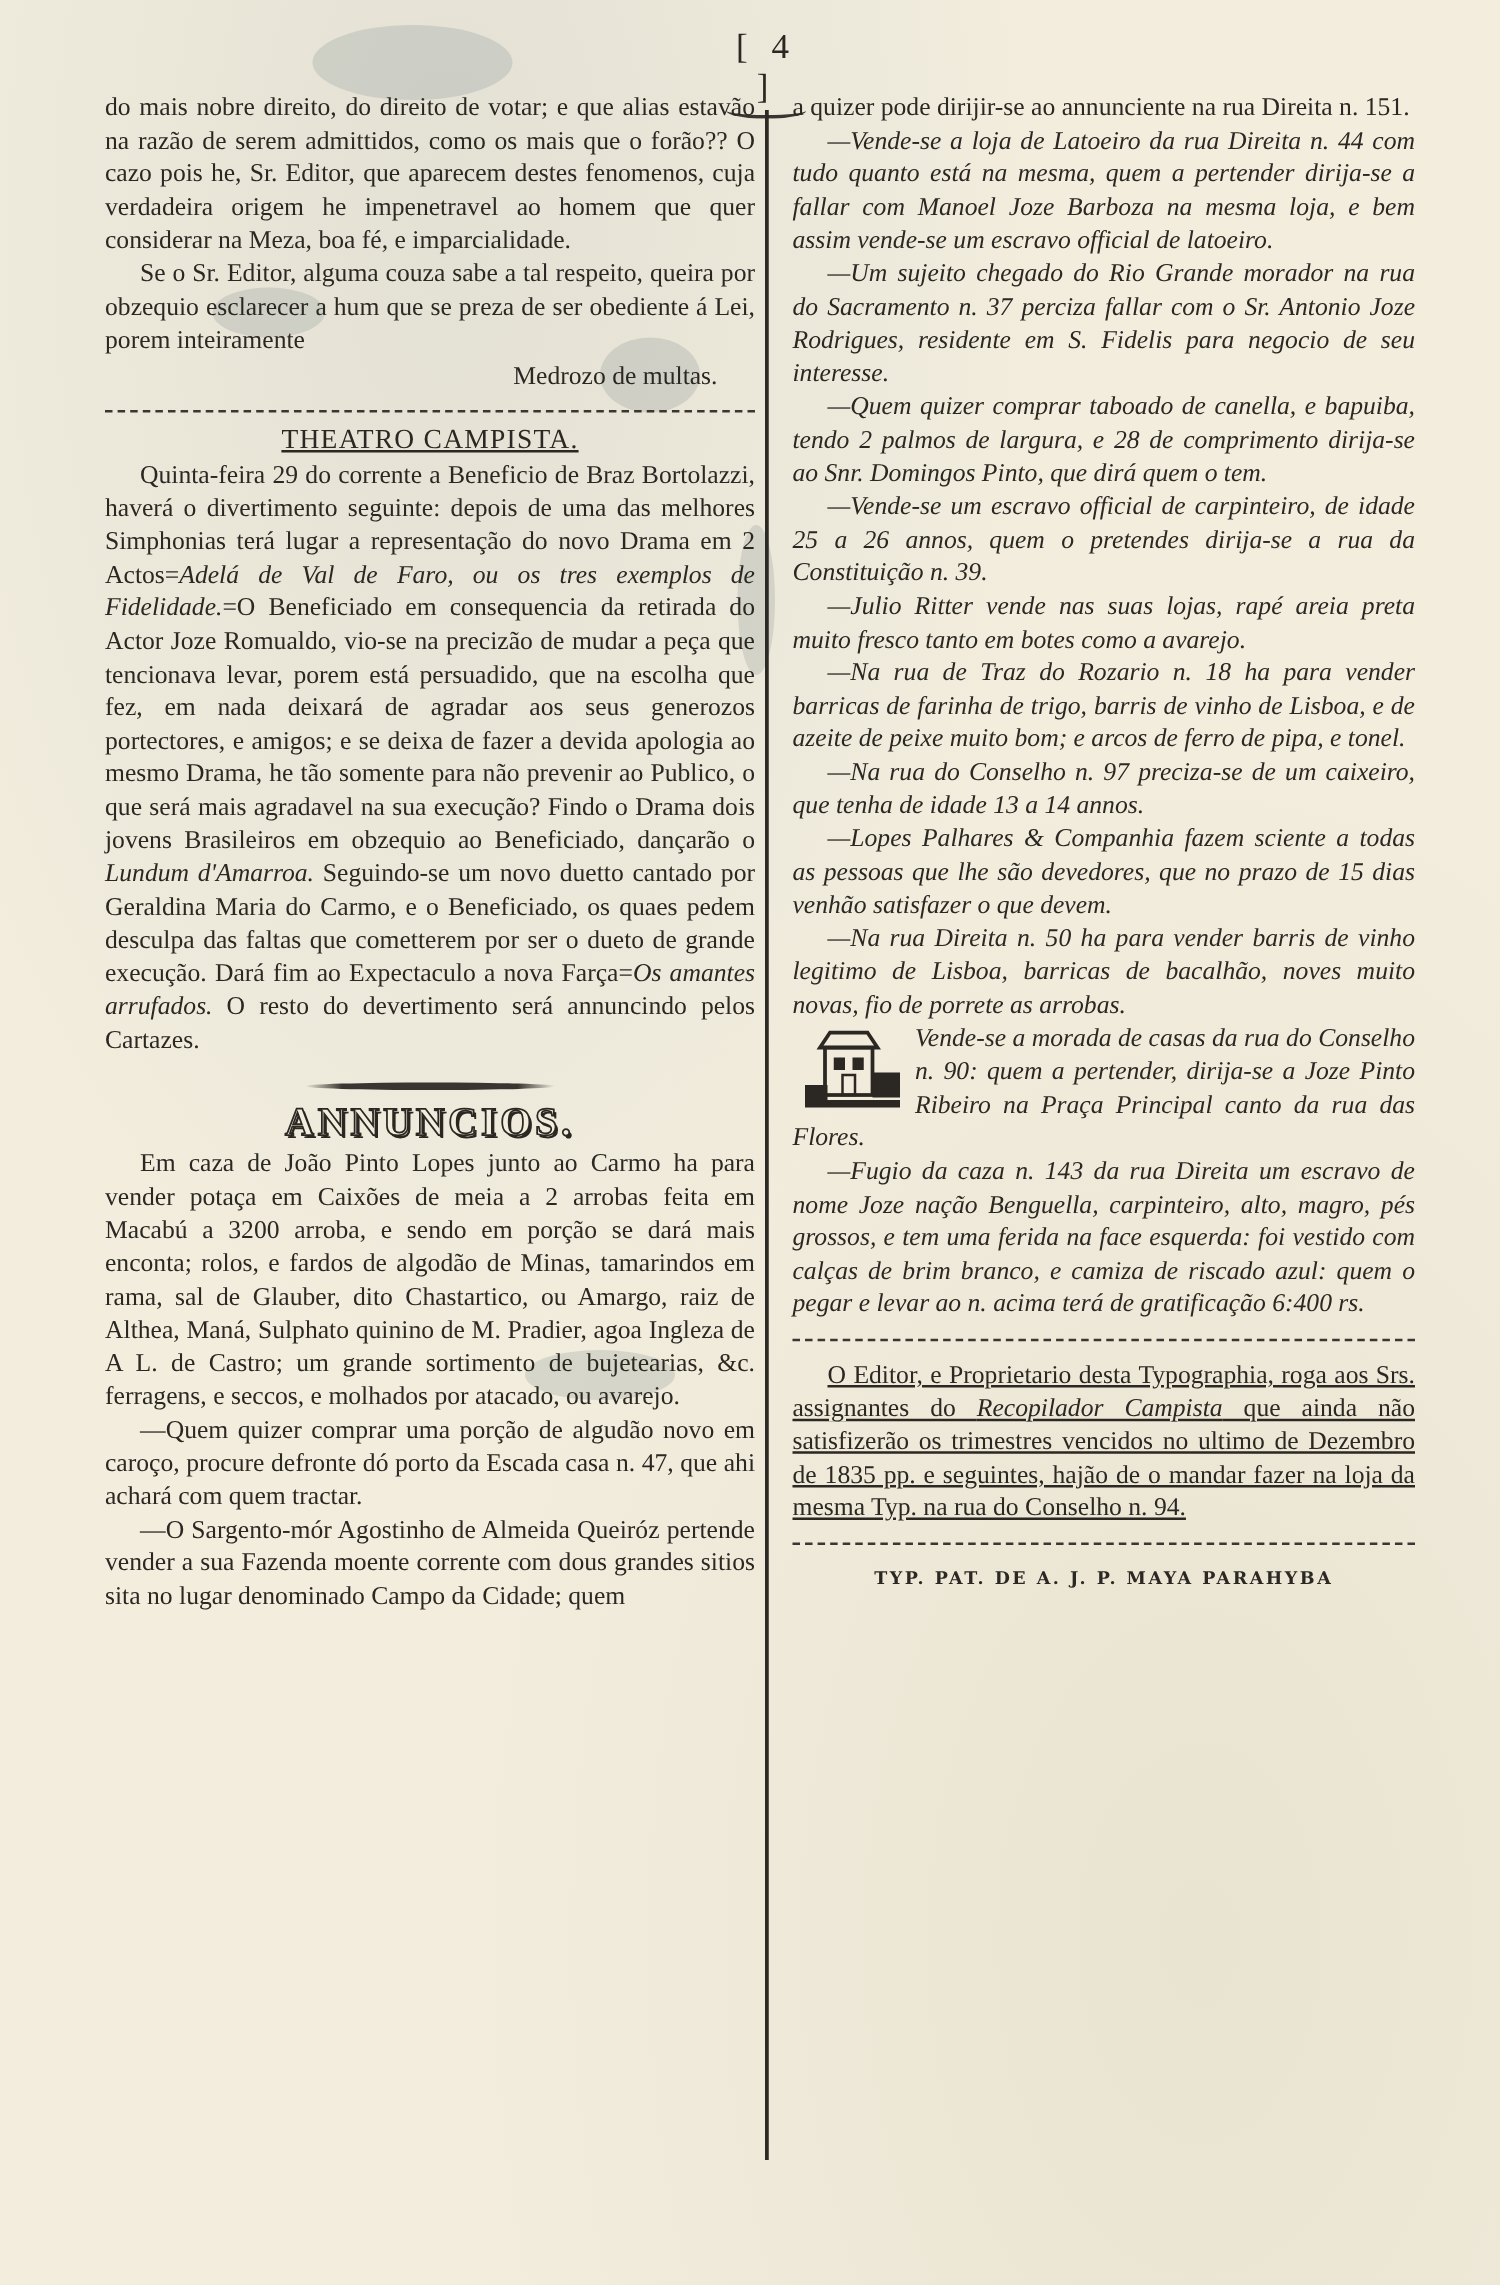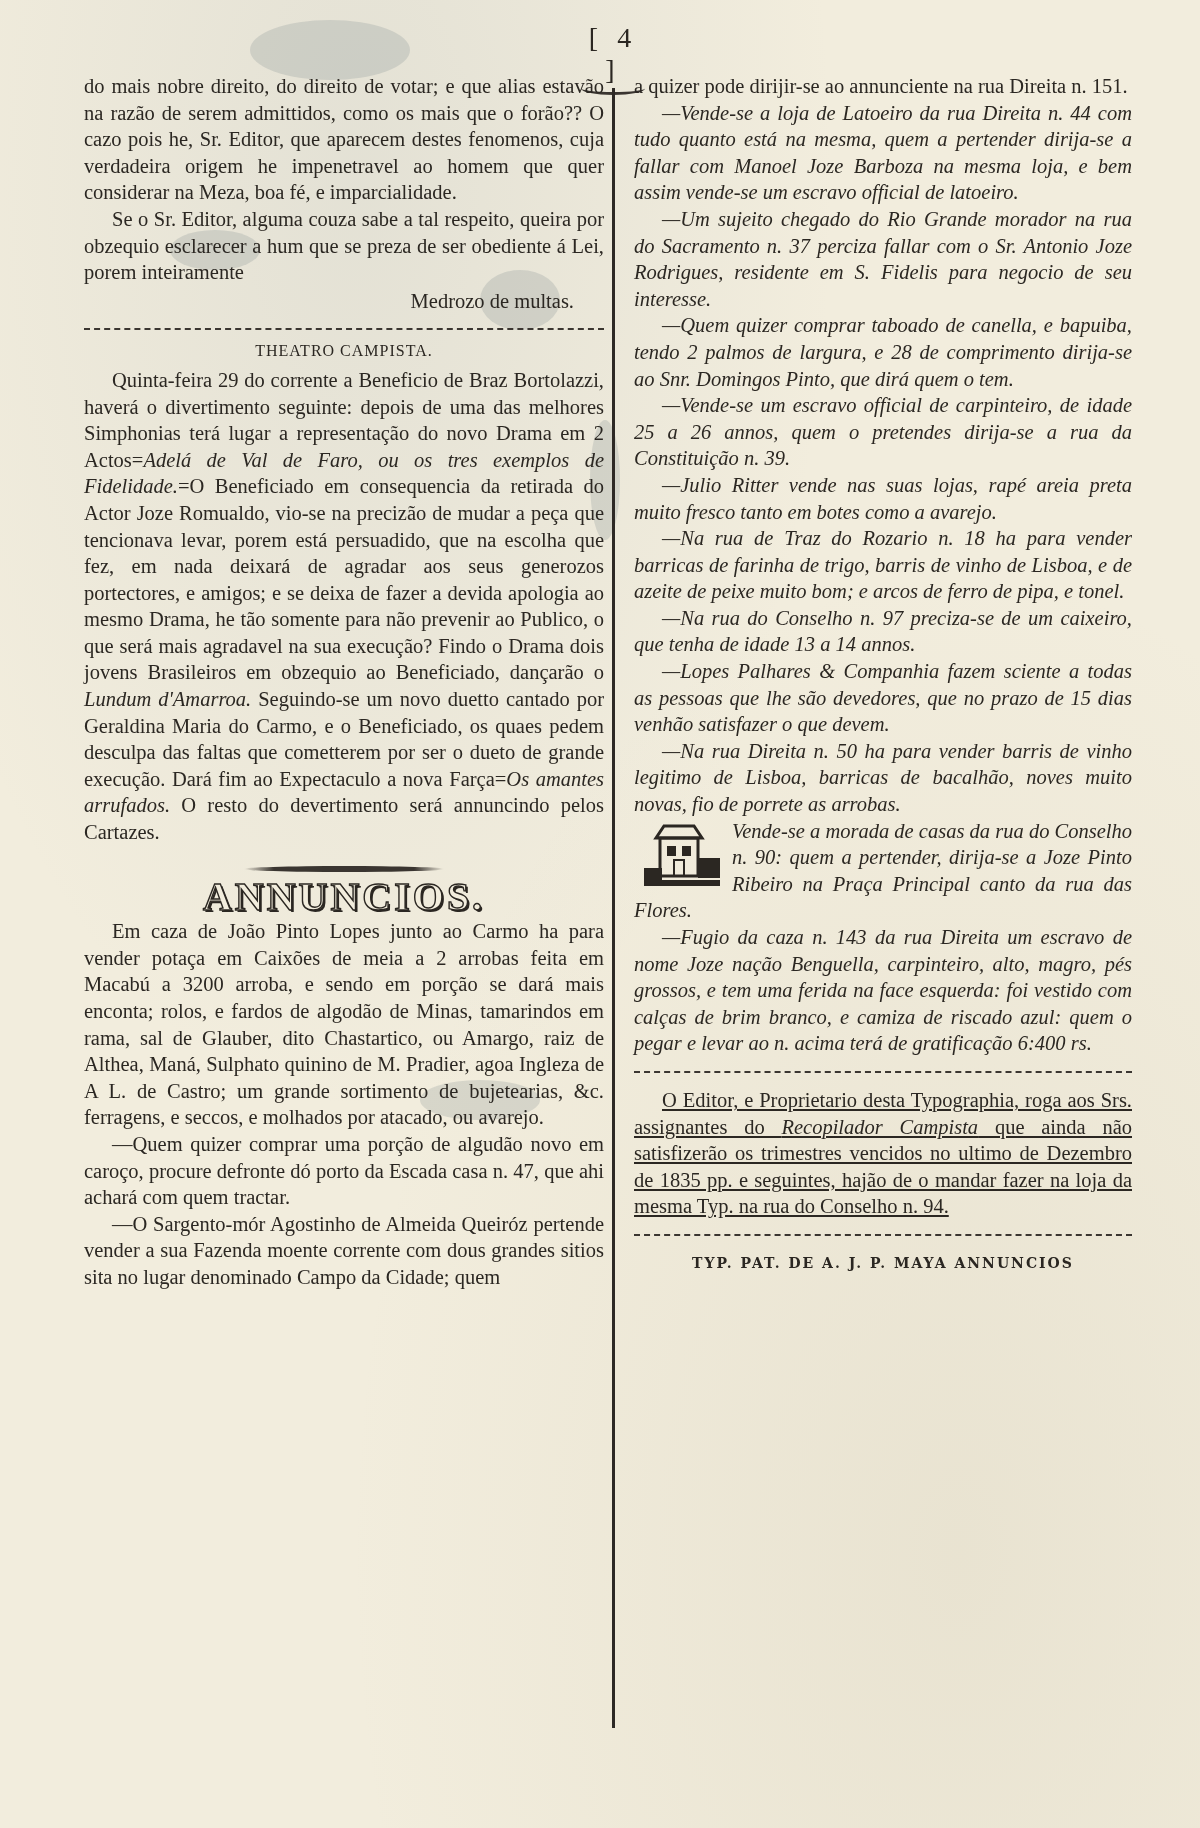--- a/index.html
+++ b/index.html
@@ -33,28 +33,28 @@
   .col-left { left: 84px; width: 520px; }
   .col-right { left: 634px; width: 498px; }
   .rule-v {
     position: absolute; left: 612px; top: 88px; width: 3px; height: 1640px;
     background: #2d2925;
   }
   p { margin: 0; text-indent: 28px; }
   p.noind { text-indent: 0; }
   .sig { text-align: right; padding-right: 30px; margin-top: 2px; }
   .hr { height: 0; border-top: 2px dashed #3b3631; margin: 14px 0 8px; }
-  .heading { text-align: center; font-size: 16px; letter-spacing: 1px; margin: 0 0 2px; }
+  .heading { text-align: center; font-size: 22px; letter-spacing: 1px; margin: 0 0 2px; text-decoration: underline; }
   .ornament {
     width: 200px; height: 6px; margin: 20px auto 12px;
     background: linear-gradient(to right, transparent, #3a3530 15%, #3a3530 85%, transparent);
     border-radius: 50%;
   }
   .annuncios {
-    text-align: center; font-size: 40px; font-weight: bold; letter-spacing: 3px;
+    text-align: center; font-size: 32px; font-weight: bold; letter-spacing: 3px;
     color: #f2eddd; -webkit-text-stroke: 1.4px #2b2722;
     text-shadow: 2px 2px 0 #2b2722; margin-bottom: 8px;
   }
   i, .it { font-style: italic; }
   .right-it p { font-style: italic; }
   .house-ad { position: relative; }
   .house-icon {
     float: left; width: 80px; height: 68px; margin: 4px 10px 2px 8px;
   }
   .footer-rule { height: 0; border-top: 2px dashed #3b3631; margin: 14px 0 14px; }
@@ -127,15 +127,15 @@
       <p style="clear:both">—Fugio da caza n. 143 da rua Direita um escravo de nome Joze nação Benguella, carpinteiro, alto, magro, pés grossos, e tem uma ferida na face esquerda: foi vestido com calças de brim branco, e camiza de riscado azul: quem o pegar e levar ao n. acima terá de gratificação 6:400 rs.</p>
     </div>
 
     <div class="footer-rule"></div>
 
     <div class="editor">
       <p><span>O Editor, e Proprietario desta Typographia, roga aos Srs. assignantes do </span><i>Recopilador Campista</i><span> que ainda não satisfizerão os trimestres vencidos no ultimo de Dezembro de 1835 pp. e seguintes, hajão de o mandar fazer na loja da mesma Typ. na rua do Conselho n. 94.</span></p>
     </div>
 
     <div class="footer-rule"></div>
-    <div class="imprint">TYP. PAT. DE A. J. P. MAYA ANNUNCIOS</div>
+    <div class="imprint">TYP. PAT. DE A. J. P. MAYA PARAHYBA</div>
   </div>
 </div>
 
 </body></html>

